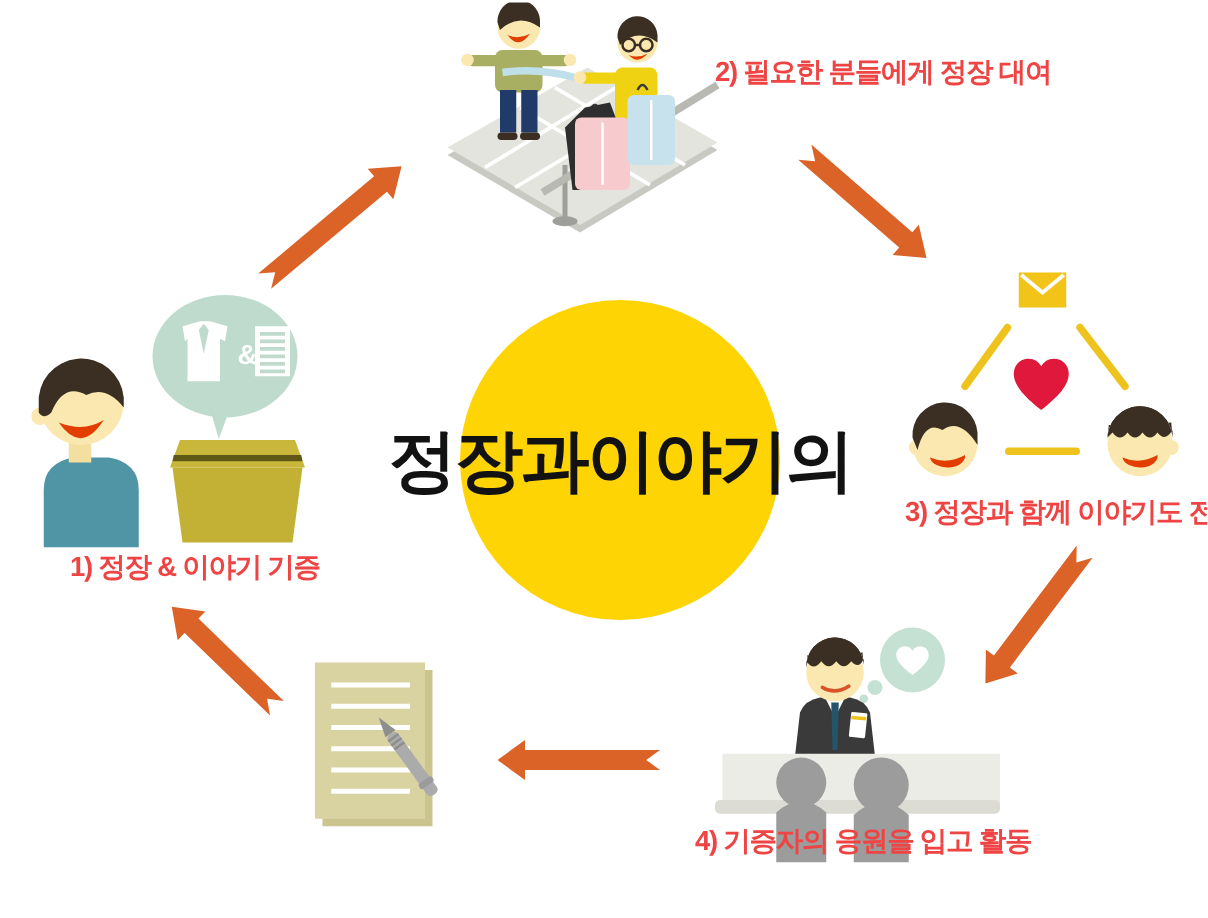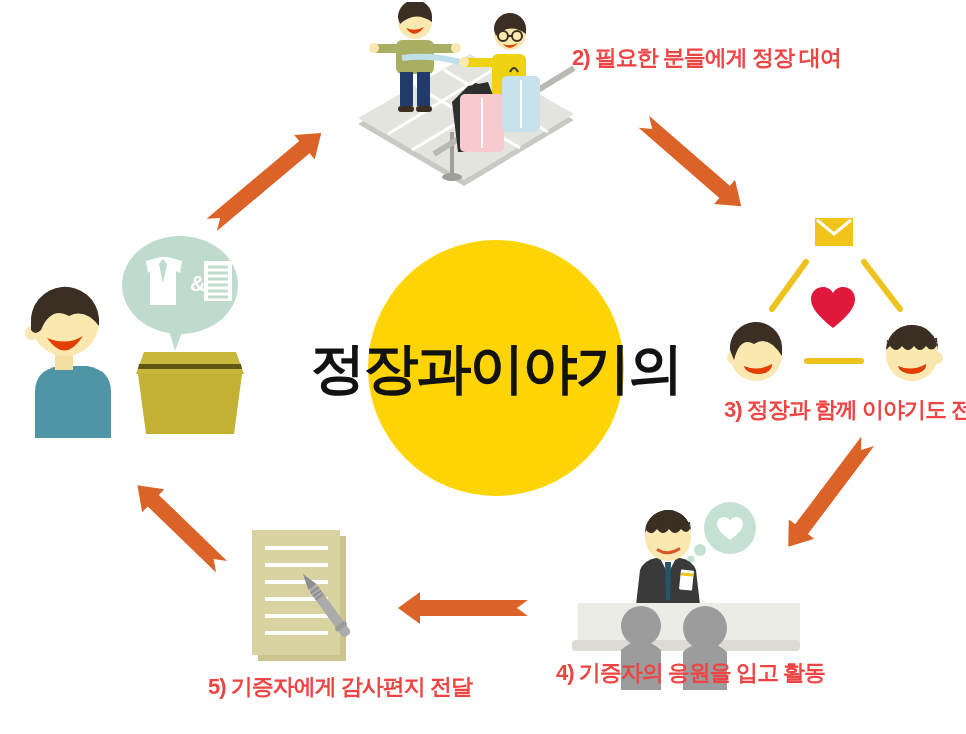--- a/index.html
+++ b/index.html
@@ -107,20 +107,21 @@
   </div>
 
   <div class="abs" style="left:130px;top:348px;width:120px;height:88px;">
     <svg width="120" height="88" viewBox="0 0 120 88">
       <polygon points="14,4 106,4 114,26 6,26" fill="#C8B73A"></polygon>
       <polygon points="9,16 111,16 112,21 8,21" fill="#5F5715"></polygon>
       <polygon points="8,26 112,26 104,86 16,86" fill="#C2B135"></polygon>
     </svg>
   </div>
 
+  <div class="abs step-label lbl1">1) 정장 &amp; 이야기 기증</div>
 
   <div class="abs" style="left:352px;top:2px;width:228px;height:192px;">
     <svg width="228" height="192" viewBox="0 0 228 192">
 
       <g>
         <polygon points="118,58 222,118 112,184 6,122" fill="#C9C9C4"></polygon>
         <polygon points="118,52 222,112 112,178 6,116" fill="#E4E4DF"></polygon>
         <g stroke="#ffffff" stroke-width="3" fill="none">
           <line x1="64" y1="84" x2="168" y2="146"></line>
           <line x1="170" y1="82" x2="60" y2="148"></line>
@@ -266,15 +267,14 @@
         <g stroke="#8E8E8E" stroke-width="2">
           <line x1="20" y1="-5" x2="20" y2="5"></line>
           <line x1="24" y1="-5" x2="24" y2="5"></line>
           <line x1="28" y1="-5" x2="28" y2="5"></line>
         </g>
         <rect x="62" y="-6.5" width="5" height="13" rx="2" fill="#9B9B9B"></rect>
       </g>
     </svg>
   </div>
 
-  <div class="abs step-label lbl5">5) 기증자에게 감사편지 전달</div>
 
 </div>
 
 </body></html>

